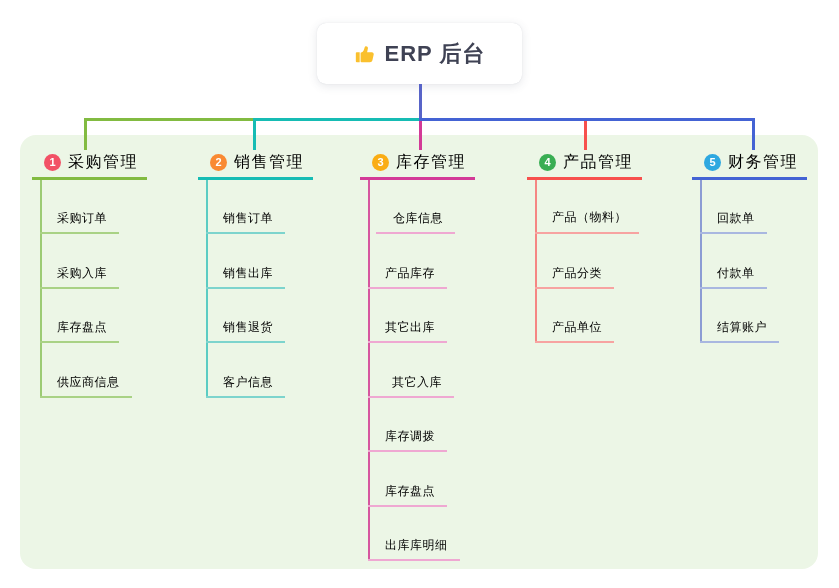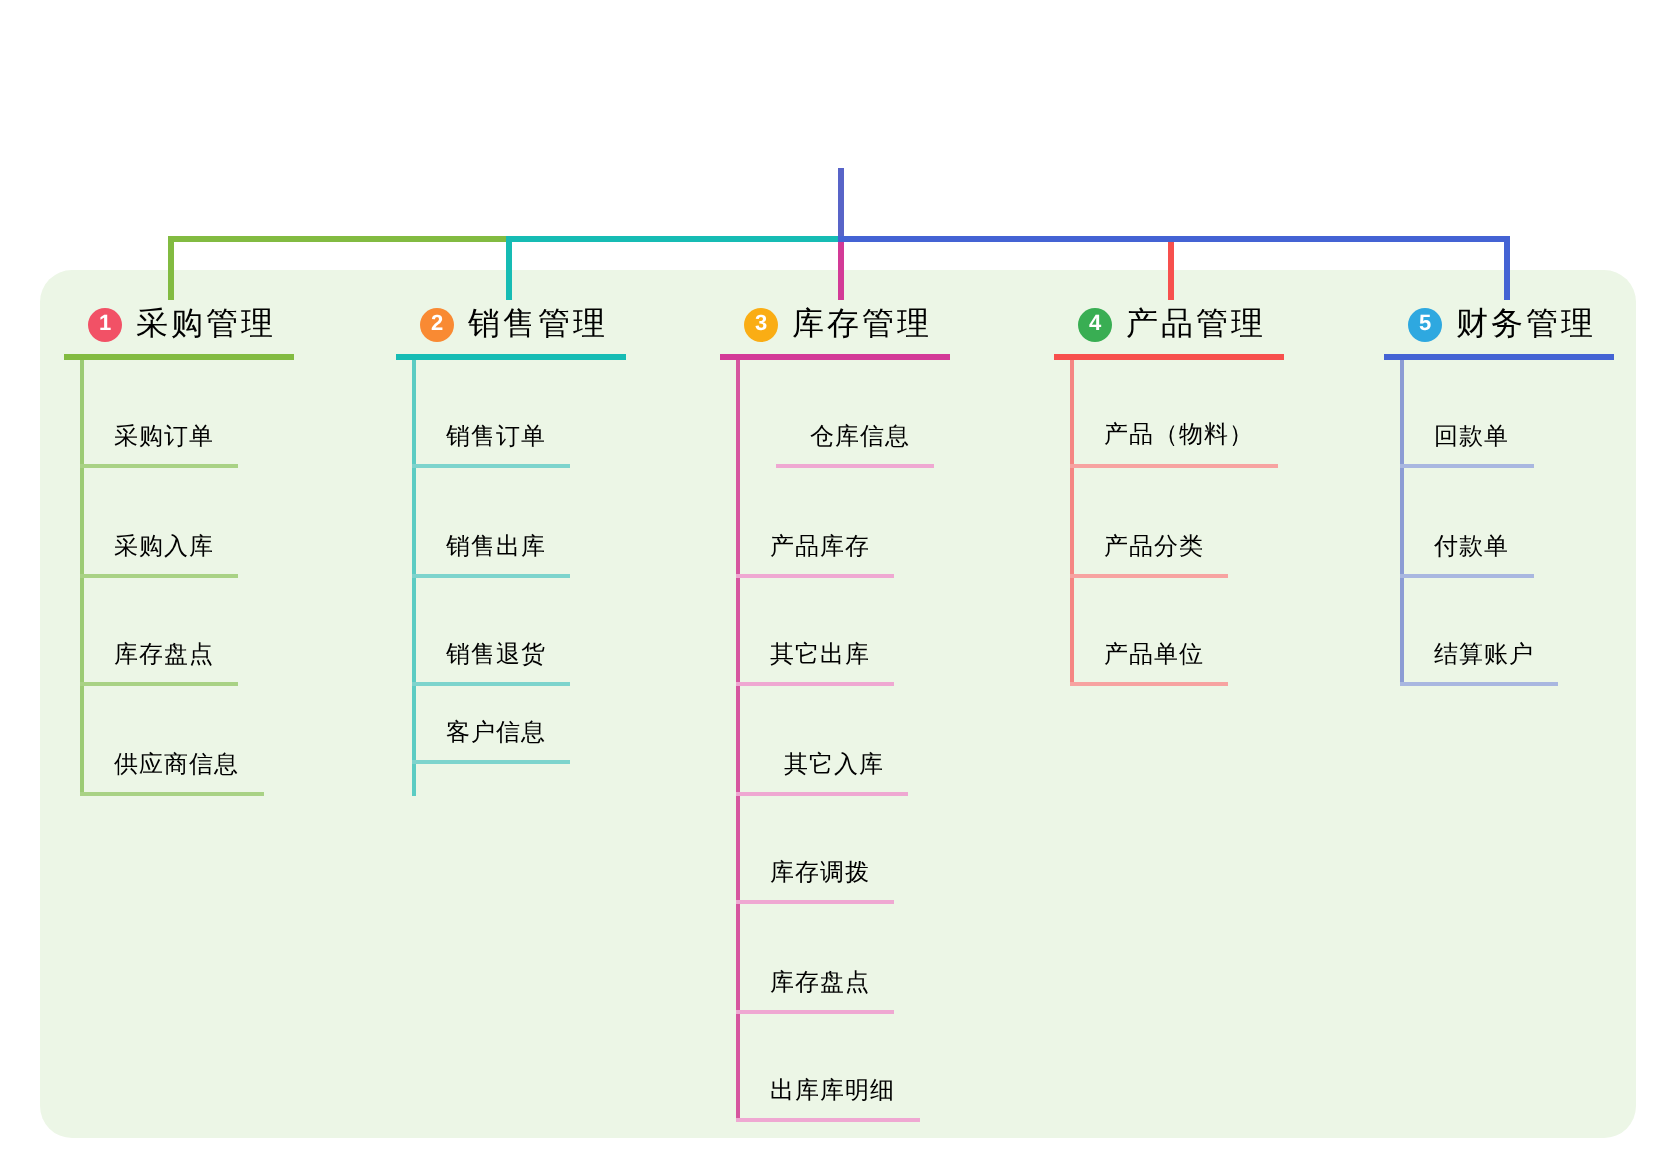--- a/index.html
+++ b/index.html
@@ -22,20 +22,27 @@
   .child-label{font-size:12px;color:#000000;letter-spacing:0.5px;}
   .trunk{position:absolute;width:2px;}
   .thumb-icon{flex:0 0 auto;display:block;}
 </style>
 </head>
 <body>
 
 <div class="canvas">
   <div class="panel"></div>
 
+  <div class="root-card">
+    <svg class="thumb-icon" width="22" height="22" viewBox="0 0 24 24">
+      <path d="M3 10h3.2v11H3c-.6 0-1-.4-1-1V11c0-.6.4-1 1-1z" fill="#FAC02E"></path>
+      <path d="M7.2 20.4V10.6c1.8-.3 3.1-1.6 3.7-3.5l.7-2.3c.2-.7.9-1.2 1.6-1.2 1.1 0 2 .9 2 2 0 .2 0 .4-.1.6L14.3 10h5.2c1.3 0 2.3 1.2 2 2.5l-1.4 6.3c-.3 1.3-1.4 2.2-2.7 2.2H9.3c-.8 0-1.6-.2-2.1-.6z" fill="#FAC02E"></path>
+    </svg>
+    <span class="root-label">ERP 后台</span>
+  </div>
 
   <div class="line" id="root-drop" style="left: 419px; top: 84px; width: 3px; height: 34px; background: rgb(88, 100, 200);"></div>
 
   <div id="tree">
       <div class="line" style="left: 84px; top: 118px; width: 169px; height: 3px; background: rgb(130, 187, 65);"></div>
       <div class="line" style="left: 253px; top: 118px; width: 166px; height: 3px; background: rgb(22, 188, 180);"></div>
       <div class="line" style="left: 419px; top: 118px; width: 336px; height: 3px; background: rgb(68, 99, 212);"></div>
       <div class="line" style="left: 84px; top: 118px; width: 3px; height: 32px; background: rgb(130, 187, 65);"></div>
       <div class="hdr" style="left: 32px; top: 147px; width: 115px; border-bottom-color: rgb(130, 187, 65);">
         <span class="badge" style="background: rgb(242, 81, 102);">1</span>
@@ -62,30 +69,30 @@
       <div class="trunk" style="left: 206px; top: 180px; height: 218px; background: rgb(91, 204, 195);"></div>
       <div class="child" style="left: 206px; top: 208px; border-bottom-color: rgb(125, 212, 205);">
         <span class="child-label">销售订单</span>
       </div>
       <div class="child" style="left: 206px; top: 263px; border-bottom-color: rgb(125, 212, 205);">
         <span class="child-label">销售出库</span>
       </div>
       <div class="child" style="left: 206px; top: 317px; border-bottom-color: rgb(125, 212, 205);">
         <span class="child-label">销售退货</span>
       </div>
-      <div class="child" style="left: 206px; top: 356px; border-bottom-color: rgb(125, 212, 205);">
+      <div class="child" style="left: 206px; top: 372px; border-bottom-color: rgb(125, 212, 205);">
         <span class="child-label">客户信息</span>
       </div>
       <div class="line" style="left: 419px; top: 121px; width: 3px; height: 29px; background: rgb(211, 58, 151);"></div>
       <div class="hdr" style="left: 360px; top: 147px; width: 115px; border-bottom-color: rgb(211, 58, 151);">
         <span class="badge" style="background: rgb(250, 173, 20);">3</span>
         <span class="hdr-label">库存管理</span>
       </div>
       <div class="trunk" style="left: 368px; top: 180px; height: 381px; background: rgb(214, 86, 159);"></div>
-      <div class="child" style="left: 388px; top: 208px; border-bottom-color: rgb(239, 168, 210); font-family: Liberation Mono, monospace;">
+      <div class="child" style="left: 376px; top: 208px; border-bottom-color: rgb(239, 168, 210); font-family: Liberation Mono, monospace;">
         <span class="child-label">仓库信息</span>
       </div>
       <div class="child" style="left: 368px; top: 263px; border-bottom-color: rgb(239, 168, 210);">
         <span class="child-label">产品库存</span>
       </div>
       <div class="child" style="left: 368px; top: 317px; border-bottom-color: rgb(239, 168, 210); justify-content: flex-end;">
         <span class="child-label">其它出库</span>
       </div>
       <div class="child" style="left: 368px; top: 372px; border-bottom-color: rgb(239, 168, 210); padding-left: 24px;">
         <span class="child-label">其它入库</span>

